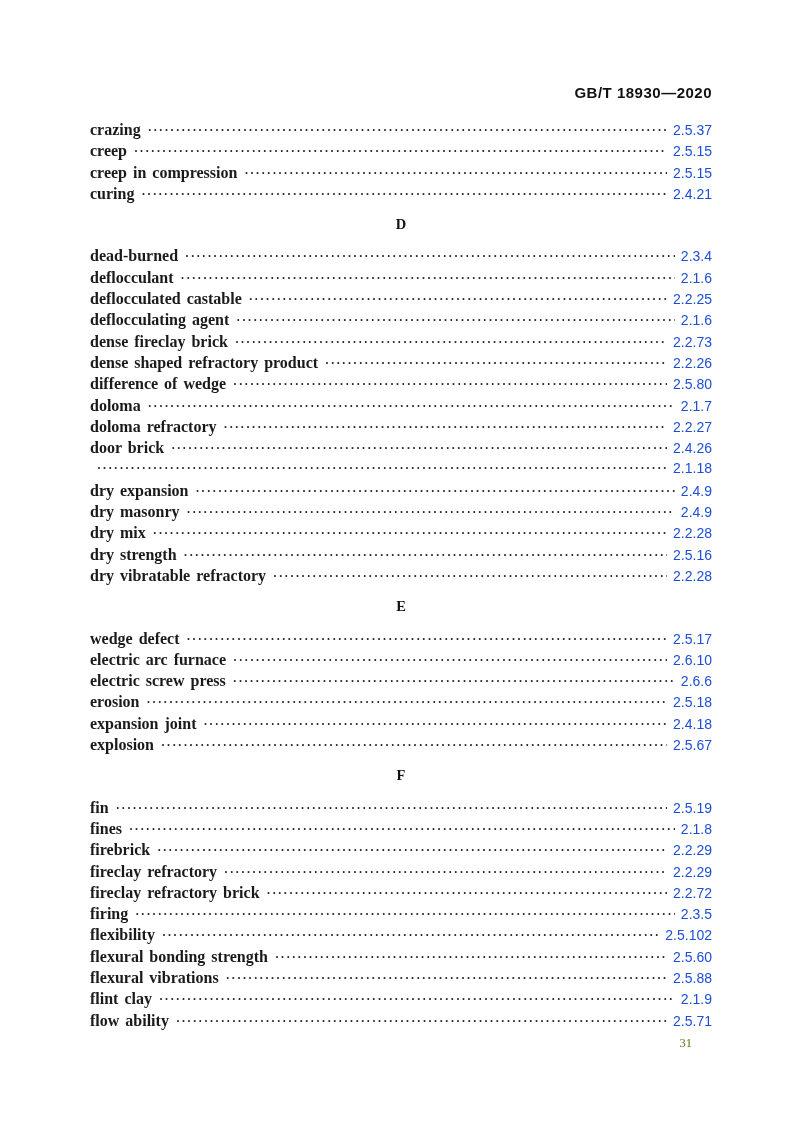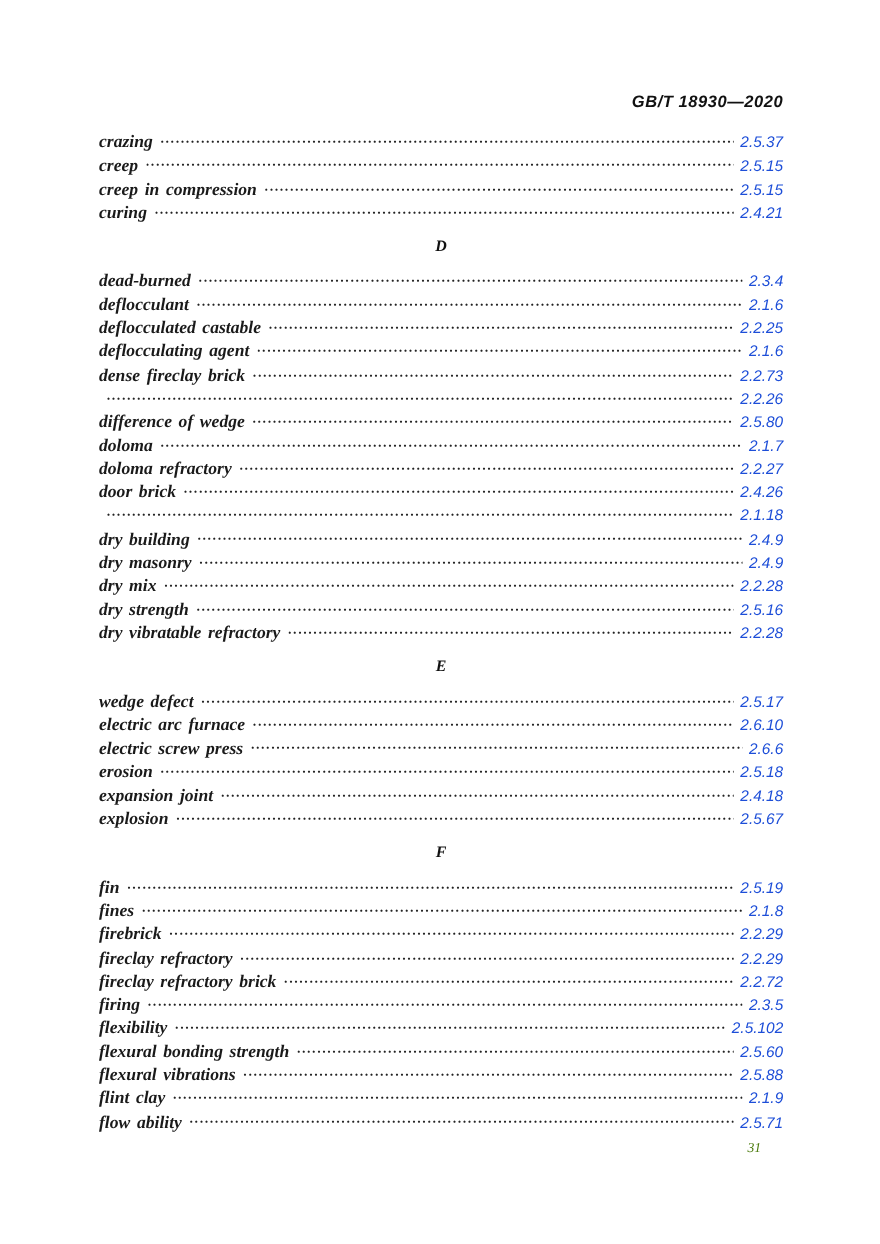--- a/index.html
+++ b/index.html
@@ -14,21 +14,20 @@
     font-family: "Liberation Serif", serif;
     color: #1a1a1a;
     overflow: hidden;
   }
   .page {
     position: absolute;
     top: 0; left: 0;
     width: 800px;
     height: 1131px;
     background: #ffffff;
-    font-style: italic;
   }
   .doc-header {
     position: absolute;
     top: 84px;
     left: 90px;
     right: 88px;
     text-align: right;
     font-family: "Liberation Sans", sans-serif;
     font-weight: bold;
     font-size: 15px;
@@ -139,20 +138,21 @@
         <span class="term">deflocculating agent</span>
         <span class="leader">····························································································································································································································</span>
         <span class="ref">2.1.6</span>
       </div>
       <div class="entry">
         <span class="term">dense fireclay brick</span>
         <span class="leader">····························································································································································································································</span>
         <span class="ref">2.2.73</span>
       </div>
       <div class="entry">
+        <span class="term">dense shaped refractory product</span>
         <span class="leader">····························································································································································································································</span>
         <span class="ref">2.2.26</span>
       </div>
       <div class="entry">
         <span class="term">difference of wedge</span>
         <span class="leader">····························································································································································································································</span>
         <span class="ref">2.5.80</span>
       </div>
       <div class="entry">
         <span class="term">doloma</span>
@@ -167,21 +167,21 @@
       <div class="entry">
         <span class="term">door brick</span>
         <span class="leader">····························································································································································································································</span>
         <span class="ref">2.4.26</span>
       </div>
       <div class="entry">
         <span class="leader">····························································································································································································································</span>
         <span class="ref">2.1.18</span>
       </div>
       <div class="entry">
-        <span class="term">dry building</span>
+        <span class="term">dry expansion</span>
         <span class="leader">····························································································································································································································</span>
         <span class="ref">2.4.9</span>
       </div>
       <div class="entry">
         <span class="term">dry masonry</span>
         <span class="leader">····························································································································································································································</span>
         <span class="ref">2.4.9</span>
       </div>
       <div class="entry">
         <span class="term">dry mix</span>

